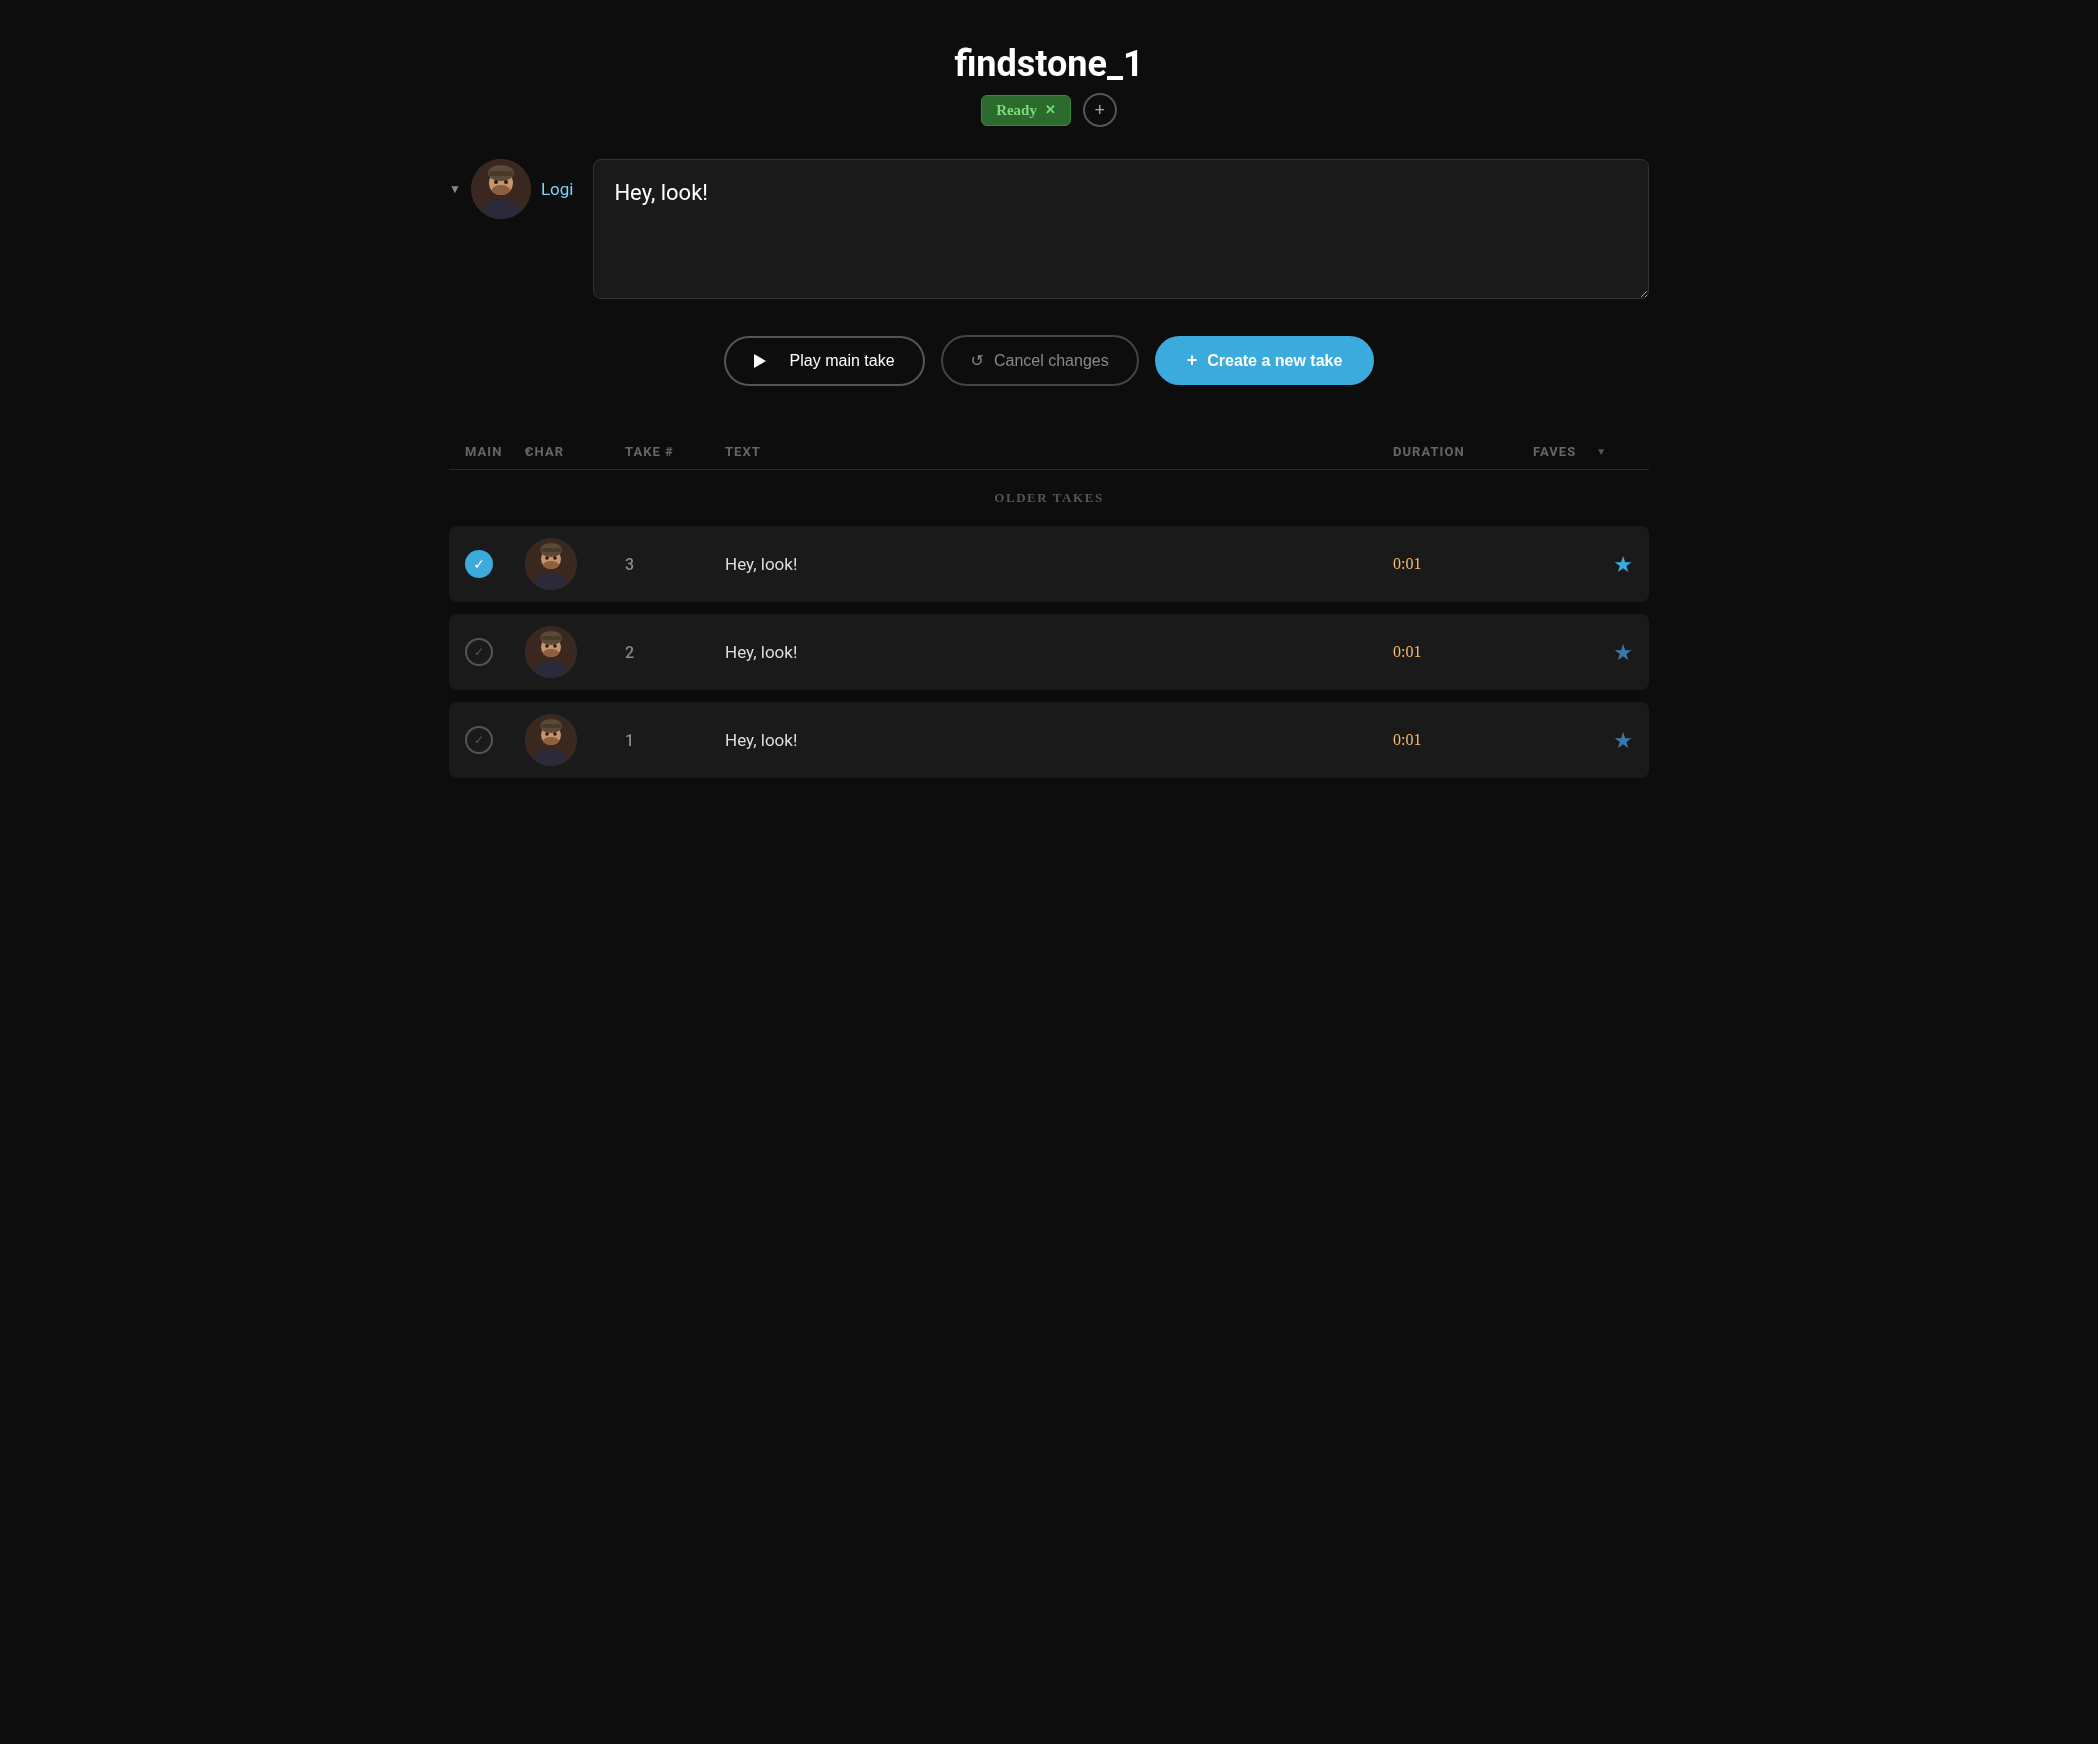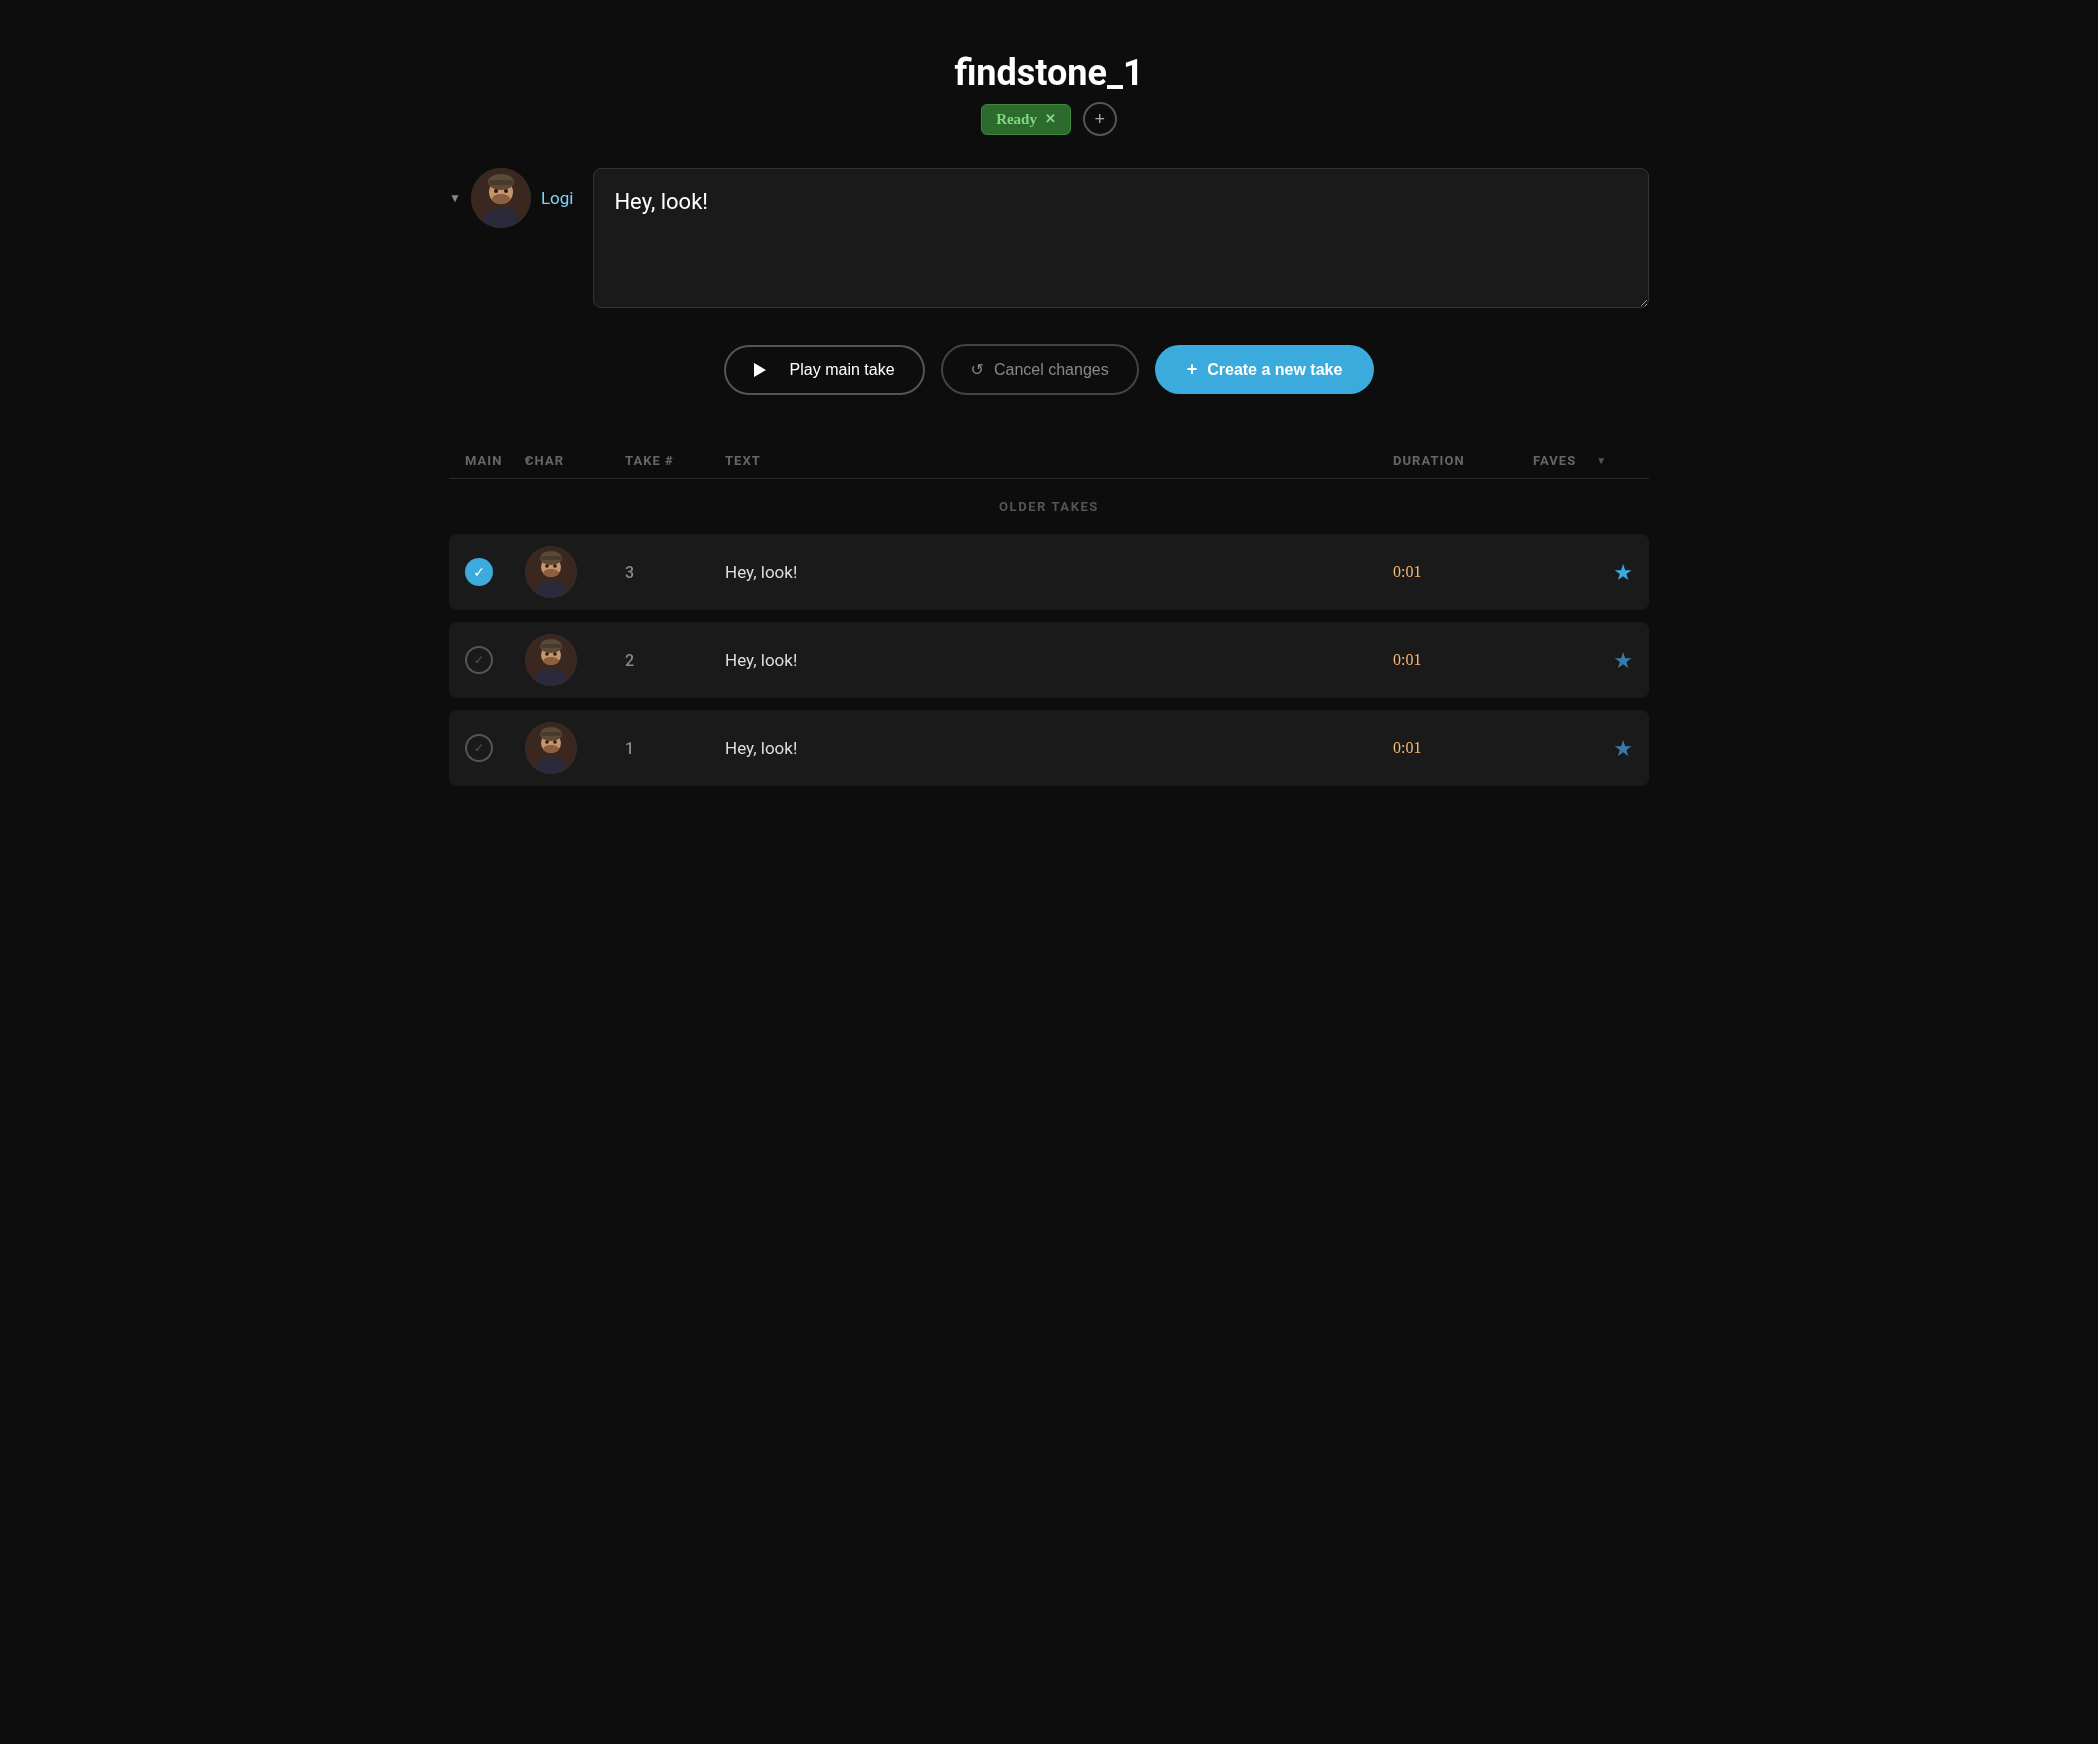--- a/index.html
+++ b/index.html
@@ -7,21 +7,21 @@
     body {
       background-color: #0d0d0d;
       color: #e0e0e0;
       font-family: -apple-system, BlinkMacSystemFont, 'Segoe UI', Roboto, sans-serif;
       min-height: 100vh;
       padding: 40px 20px;
     }
 
     .page-container {
       max-width: 1200px;
-      margin: 12px auto;
+      margin: 3px auto;
     }
 
     
     .header {
       text-align: center;
       margin-bottom: 24px;
     }
 
     .header-title {
       font-size: 36px;
@@ -228,20 +228,21 @@
     }
 
     .older-takes-label {
       text-align: center;
       padding: 20px;
       font-size: 13px;
       font-weight: 700;
       color: #555555;
       letter-spacing: 0.12em;
       text-transform: uppercase;
+      font-family: Liberation Serif, serif;
     }
 
     .take-row {
       display: grid;
       grid-template-columns: 60px 100px 100px 1fr 140px 100px;
       align-items: center;
       padding: 12px 16px;
       background: #1a1a1a;
       border-radius: 8px;
       margin-bottom: 12px;

